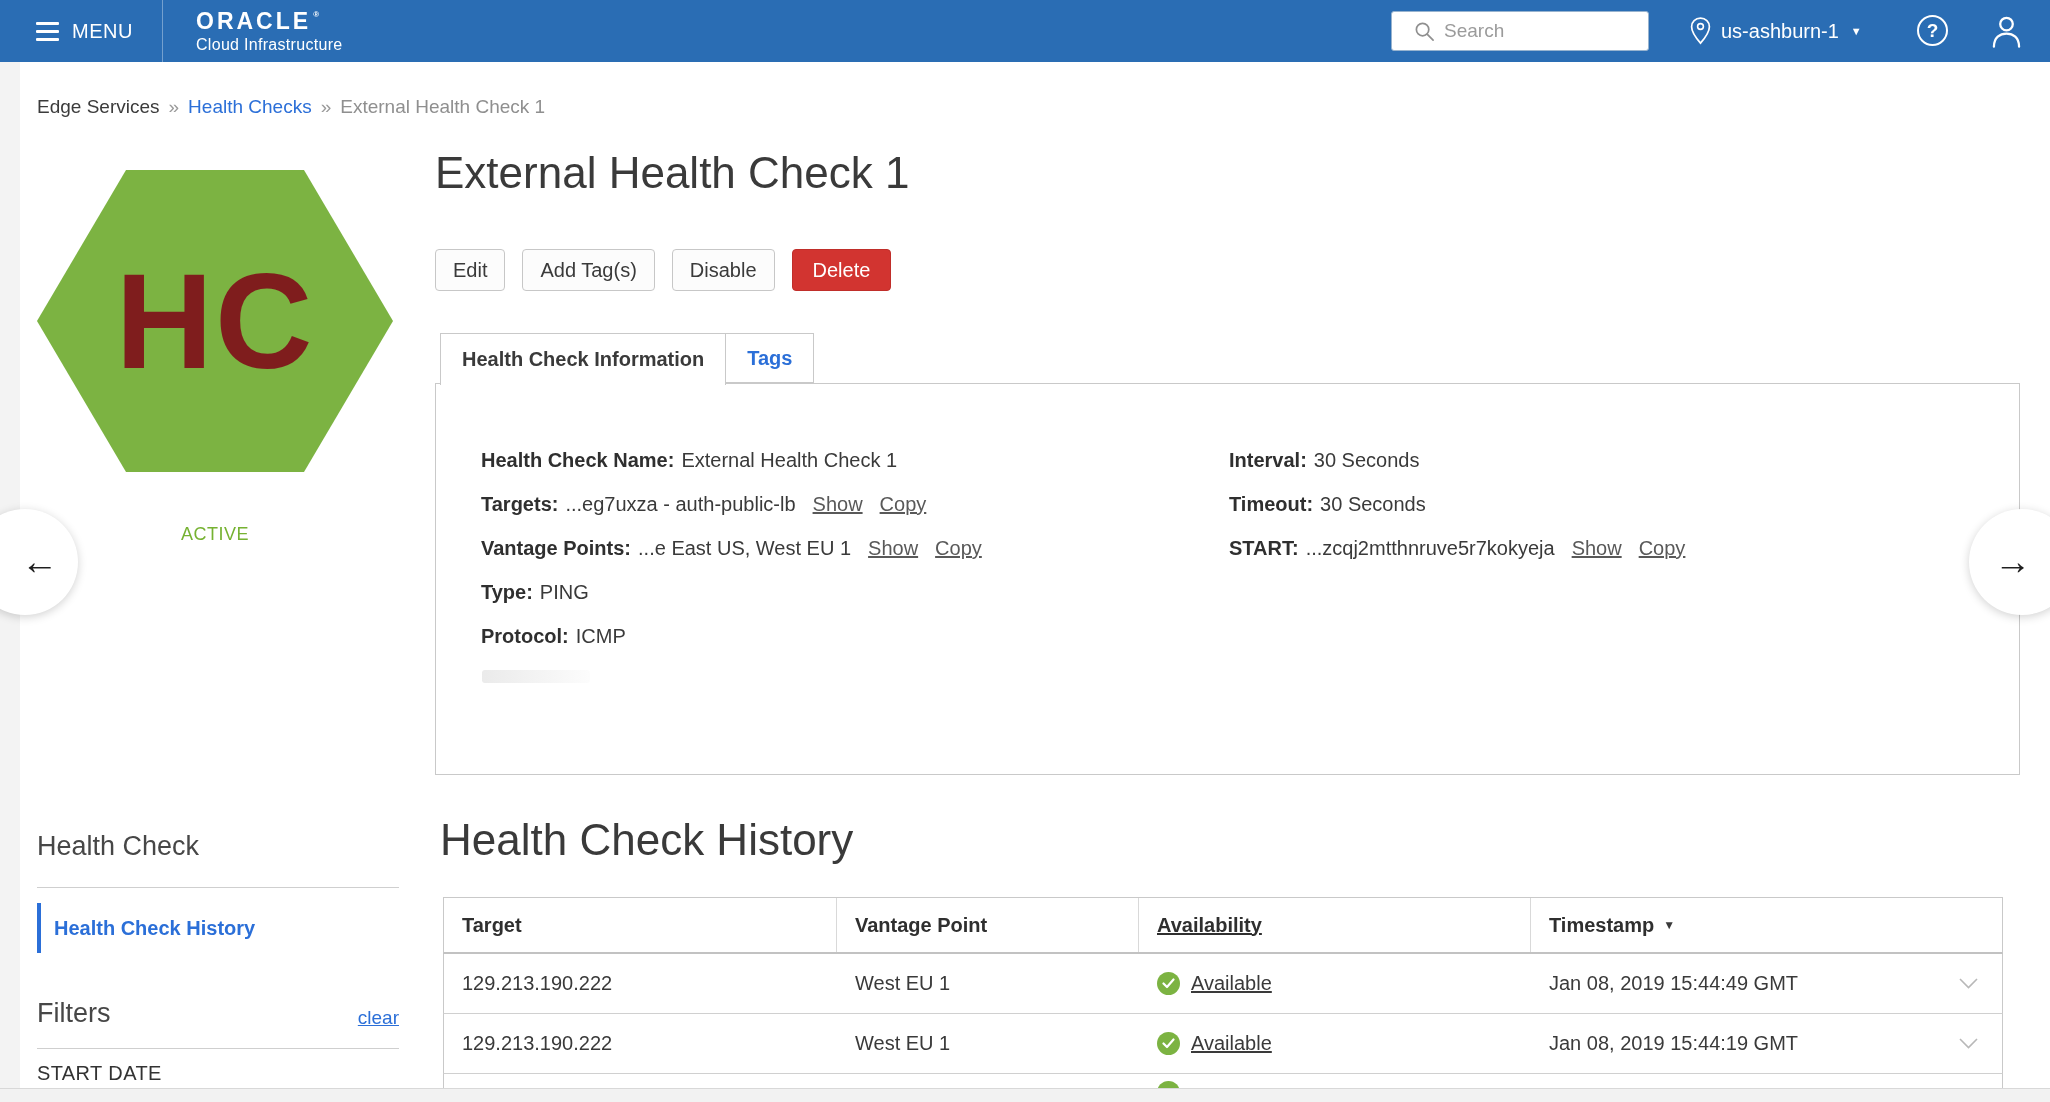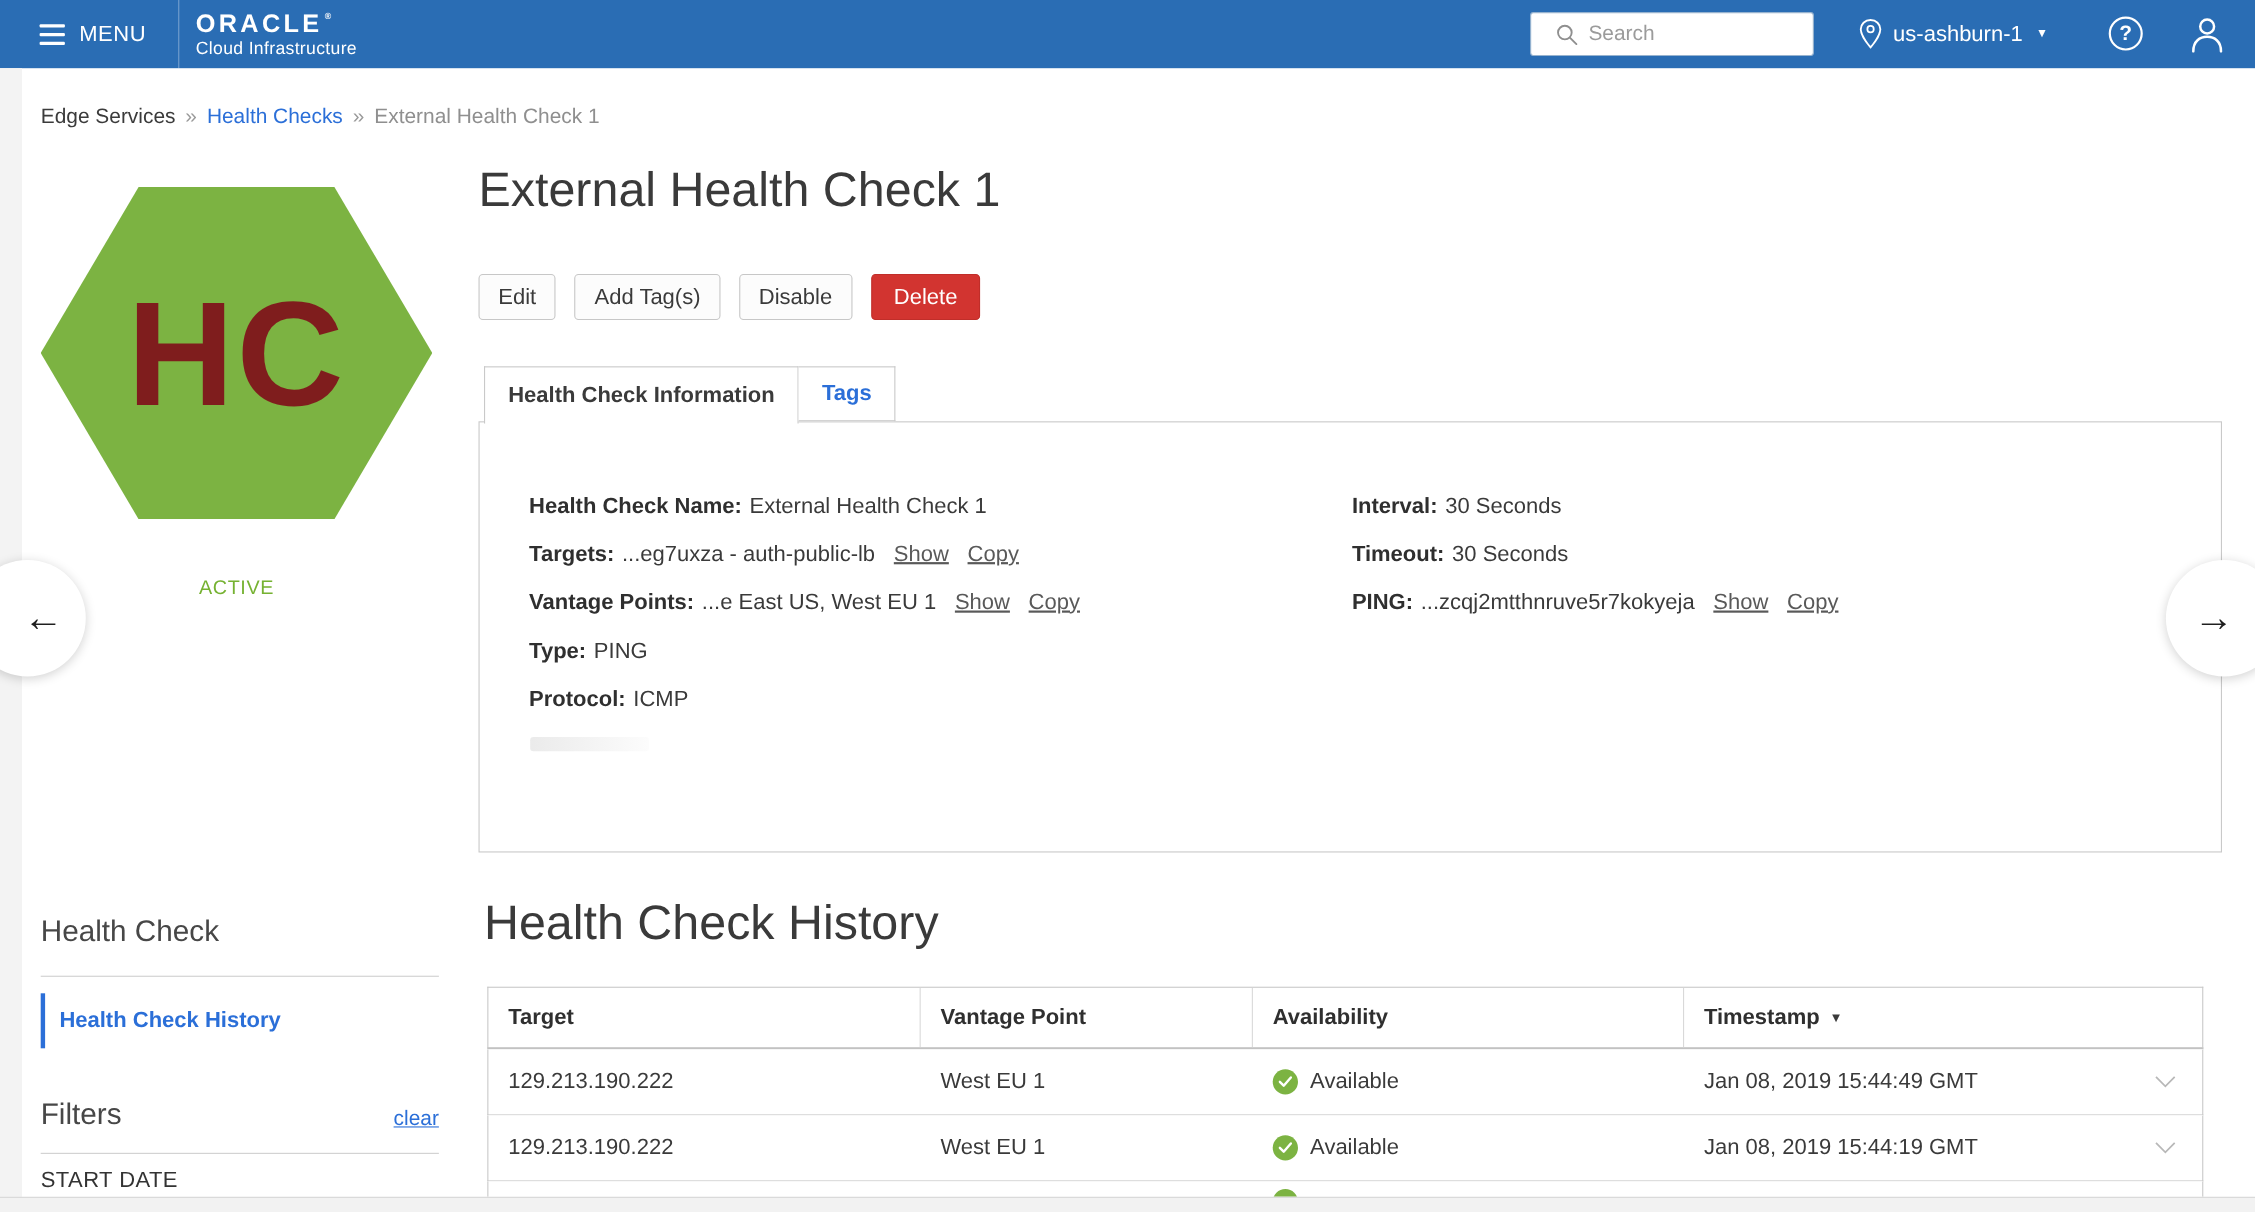--- a/index.html
+++ b/index.html
@@ -7,21 +7,21 @@
   body { font-family:"Liberation Sans", sans-serif; }
   #app { position:relative; width:2050px; height:1102px; background:#fff; overflow:hidden; }
 
   
   .topbar { position:absolute; left:0; top:0; width:2050px; height:62px; background:#2a6db4; }
   .menu-btn { position:absolute; left:36px; top:0; height:62px; display:flex; align-items:center; gap:13px; cursor:pointer; }
   .hamburger { display:flex; flex-direction:column; gap:5px; }
   .hamburger span { width:23px; height:3px; background:#fff; border-radius:1px; }
   .menu-label { color:#fff; font-size:20px; letter-spacing:.5px; }
   .topbar-divider { position:absolute; left:162px; top:0; width:1px; height:62px; background:rgba(255,255,255,.35); }
-  .brand { position:absolute; left:178px; top:8px; color:#fff; cursor:pointer; }
+  .brand { position:absolute; left:196px; top:8px; color:#fff; cursor:pointer; }
   .brand-name { font-size:23px; font-weight:700; letter-spacing:3px; }
   .brand-name::after { content:"®"; font-size:8px; vertical-align:12px; margin-left:2px; letter-spacing:0; }
   .brand-sub { font-size:16px; font-weight:400; letter-spacing:.3px; margin-top:1px; }
   .search { position:absolute; left:1391px; top:11px; width:258px; height:40px; background:#fff; border:1px solid #97b3cf; border-radius:3px; display:flex; align-items:center; padding:0 22px; }
   .search svg { flex:0 0 auto; margin-right:9px; }
   .search input { border:none; outline:none; flex:1; font-size:19px; color:#444; font-family:"Liberation Sans", sans-serif; background:transparent; }
   .search input::placeholder { color:#9b9b9b; }
   .region { position:absolute; left:1690px; top:0; height:62px; display:flex; align-items:center; gap:10px; color:#fff; cursor:pointer; }
   .region-label { font-size:20px; }
   .region .caret { font-size:11px; margin-left:2px; }
@@ -78,21 +78,21 @@
   .side-active { position:absolute; left:37px; top:903px; height:50px; display:flex; align-items:center; border-left:4px solid #2b6fd8; padding-left:13px; color:#2b6fd8; font-size:20px; font-weight:700; cursor:pointer; }
   .filters-row { position:absolute; left:37px; top:998px; width:362px; display:flex; justify-content:space-between; align-items:flex-end; }
   .clear-link { font-size:19px; color:#2b6fd8; text-decoration:underline; cursor:pointer; }
   .start-date { position:absolute; left:37px; top:1062px; font-size:20px; color:#333; letter-spacing:.4px; }
 
   
   .history-title { position:absolute; left:440px; top:815px; font-size:44px; font-weight:400; color:#3a3a3a; }
   .htable { position:absolute; left:443px; top:897px; width:1560px; }
   .thead { display:flex; height:57px; border:1px solid #c9c9c9; border-bottom:2px solid #c2c2c2; background:#fff; }
   .th { display:flex; align-items:center; padding-left:18px; font-size:20px; font-weight:700; color:#2f2f2f; border-right:1px solid #d9d9d9; }
-  .c1 { width:393px; } .c2 { width:302px; } .c3 { width:392px; } .c4 { flex:1; border-right:none; }
+  .c1 { width:393px; } .c2 { width:302px; } .c3 { width:392px;text-decoration:underline; } .c4 { flex:1; border-right:none; }
   .sort-caret { font-size:12px; margin-left:9px; color:#3a3a3a; }
   .tr { display:flex; height:60px; background:#fff; border-left:1px solid #c9c9c9; border-right:1px solid #c9c9c9; border-bottom:1px solid #d0d0d0; }
   .td { display:flex; align-items:center; padding-left:18px; font-size:20px; color:#3a3a3a; }
   .avail-dot { width:23px; height:23px; border-radius:50%; background:#7cb342; display:flex; align-items:center; justify-content:center; margin-right:11px; flex:0 0 auto; }
   .row-chevron { margin-left:auto; margin-right:24px; display:flex; align-items:center; cursor:pointer; }
   .tr-peek { position:relative; height:14px; overflow:hidden; background:#fff; border-left:1px solid #c9c9c9; border-right:1px solid #c9c9c9; }
   .peek-dot { position:absolute; left:713px; top:7px; width:23px; height:23px; border-radius:50%; background:#7cb342; }
 
   .footer-strip { position:absolute; left:0; top:1088px; width:2050px; height:14px; background:#f2f2f2; border-top:1px solid #d8d8d8; }
 </style>
@@ -188,21 +188,21 @@
       </div>
     </div>
     <div class="info-col info-col-right">
       <div class="info-row">
         <span class="info-label">Interval:</span><span class="info-value">30 Seconds</span>
       </div>
       <div class="info-row">
         <span class="info-label">Timeout:</span><span class="info-value">30 Seconds</span>
       </div>
       <div class="info-row">
-        <span class="info-label">PING:</span><span class="info-value">...zcqj2mtthnruve5r7kokyeja</span><a class="info-link">Show</a><a class="info-link">Copy</a>
+        <span class="info-label">START:</span><span class="info-value">...zcqj2mtthnruve5r7kokyeja</span><a class="info-link">Show</a><a class="info-link">Copy</a>
       </div>
     </div>
     <div class="faded-remnant"></div>
   </section>
 
   <div class="nav-circle nav-left">
       <span>←</span>
     </div>
   <div class="nav-circle nav-right">
       <span>→</span>

